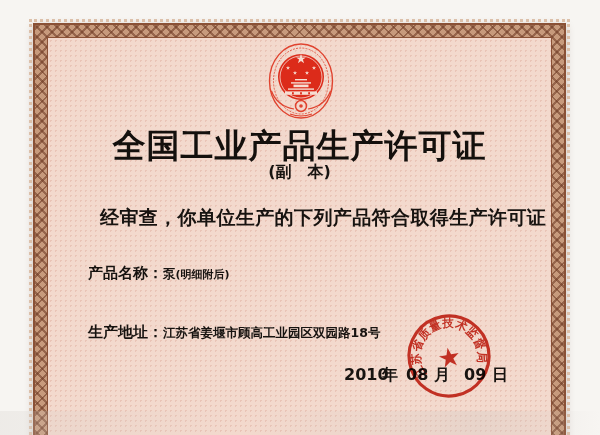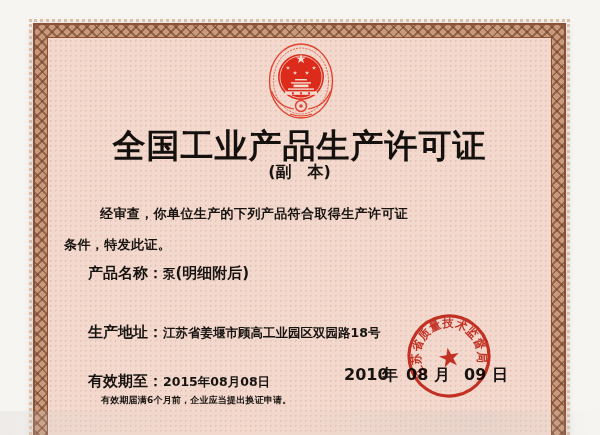--- a/index.html
+++ b/index.html
@@ -42,28 +42,28 @@
   .emblem{left:220px;top:5px;width:66px;height:78px;}
 
   .title{
     left:0;right:0;top:86px;text-align:center;
     font-size:33px;font-weight:900;letter-spacing:1px;color:#14100d;
   }
   .subtitle{left:0;right:0;top:124px;text-align:center;font-size:16px;font-weight:600;}
 
   .company{left:38px;top:148px;font-size:14px;font-weight:600;}
 
-  .para{font-size:13px;font-weight:900;letter-spacing:.4px;}
+  .para{font-size:19px;font-weight:900;letter-spacing:.4px;}
   .para1{left:52px;top:167px;}
   .para2{left:16px;top:198px;}
 
   .field-row{left:40px;font-size:15px;}
   .flabel{font-weight:900;font-size:15px;}
   .fvalue{font-weight:700;font-size:12.5px;}
-  .fnote{font-weight:700;font-size:15px;}
+  .fnote{font-weight:700;font-size:11px;}
   .row-0{top:226px;}
   .row-1{top:261px;}
   .row-2{top:285px;}
   .row-3{top:310px;}
   .row-4{top:334px;}
 
   .footnote{left:53px;top:356px;font-size:9px;font-weight:600;letter-spacing:.2px;}
 
   .date-part{top:327px;font-size:16px;font-weight:700;}
   .d-year{left:296px;}  .d-year-u{left:334px;font-weight:900;}
@@ -110,33 +110,28 @@
         <path d="M3.5,48 Q9,63 26,66" fill="none" stroke="#e0432f" stroke-width="1.2"></path>
         <path d="M62.5,48 Q57,63 40,66" fill="none" stroke="#e0432f" stroke-width="1.2"></path>
         <path d="M22,71 Q33,75 44,71" fill="none" stroke="#e0432f" stroke-width="1.2"></path>
       </svg>
 
       <div class="abs title">全国工业产品生产许可证</div>
       <div class="abs subtitle">(副　本)</div>
 
 
       <div class="abs para para1">经审查，你单位生产的下列产品符合取得生产许可证</div>
-      <div class="abs para para2">条件，特发此证。</div>
 
       <div class="abs field-row row-0">
         <span class="flabel">产品名称：</span><span class="fvalue">泵</span><span class="fnote">(明细附后)</span>
       </div>
       <div class="abs field-row row-2">
         <span class="flabel">生产地址：</span><span class="fvalue">江苏省姜堰市顾高工业园区双园路18号</span>
       </div>
-      <div class="abs field-row row-4">
-        <span class="flabel">有效期至：</span><span class="fvalue">2015年08月08日</span>
-      </div>
 
-      <div class="abs footnote">有效期届满6个月前，企业应当提出换证申请。</div>
 
       <span class="abs date-part d-year">2010</span>
       <span class="abs date-part d-year-u">年</span>
       <span class="abs date-part d-month">08</span>
       <span class="abs date-part d-month-u">月</span>
       <span class="abs date-part d-day">09</span>
       <span class="abs date-part d-day-u">日</span>
 
       <svg class="abs stamp" viewBox="0 0 92 92">
         <g transform="rotate(-10 46 46)">

